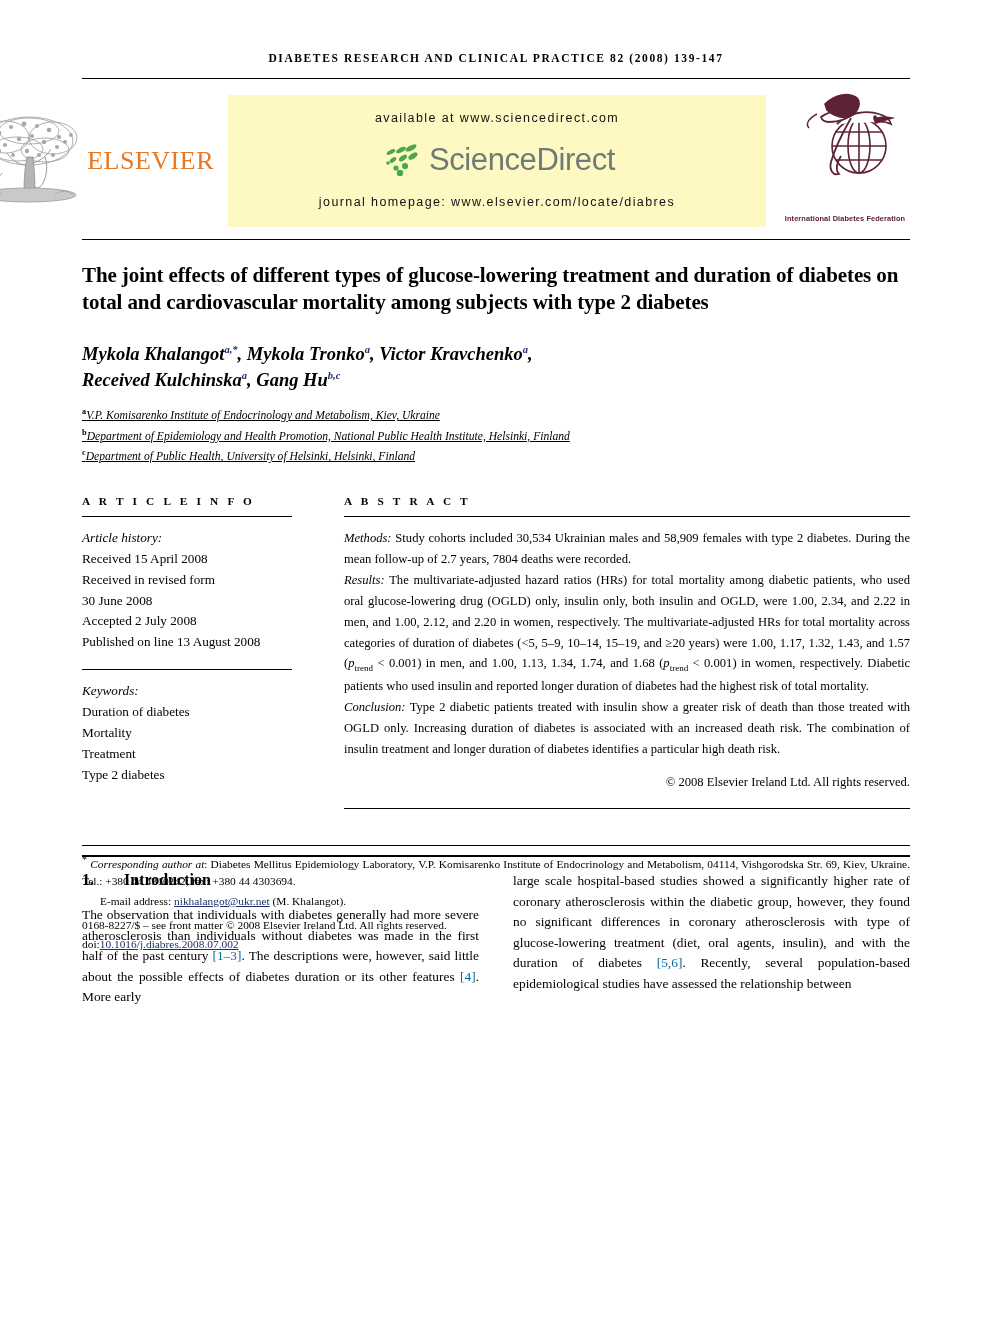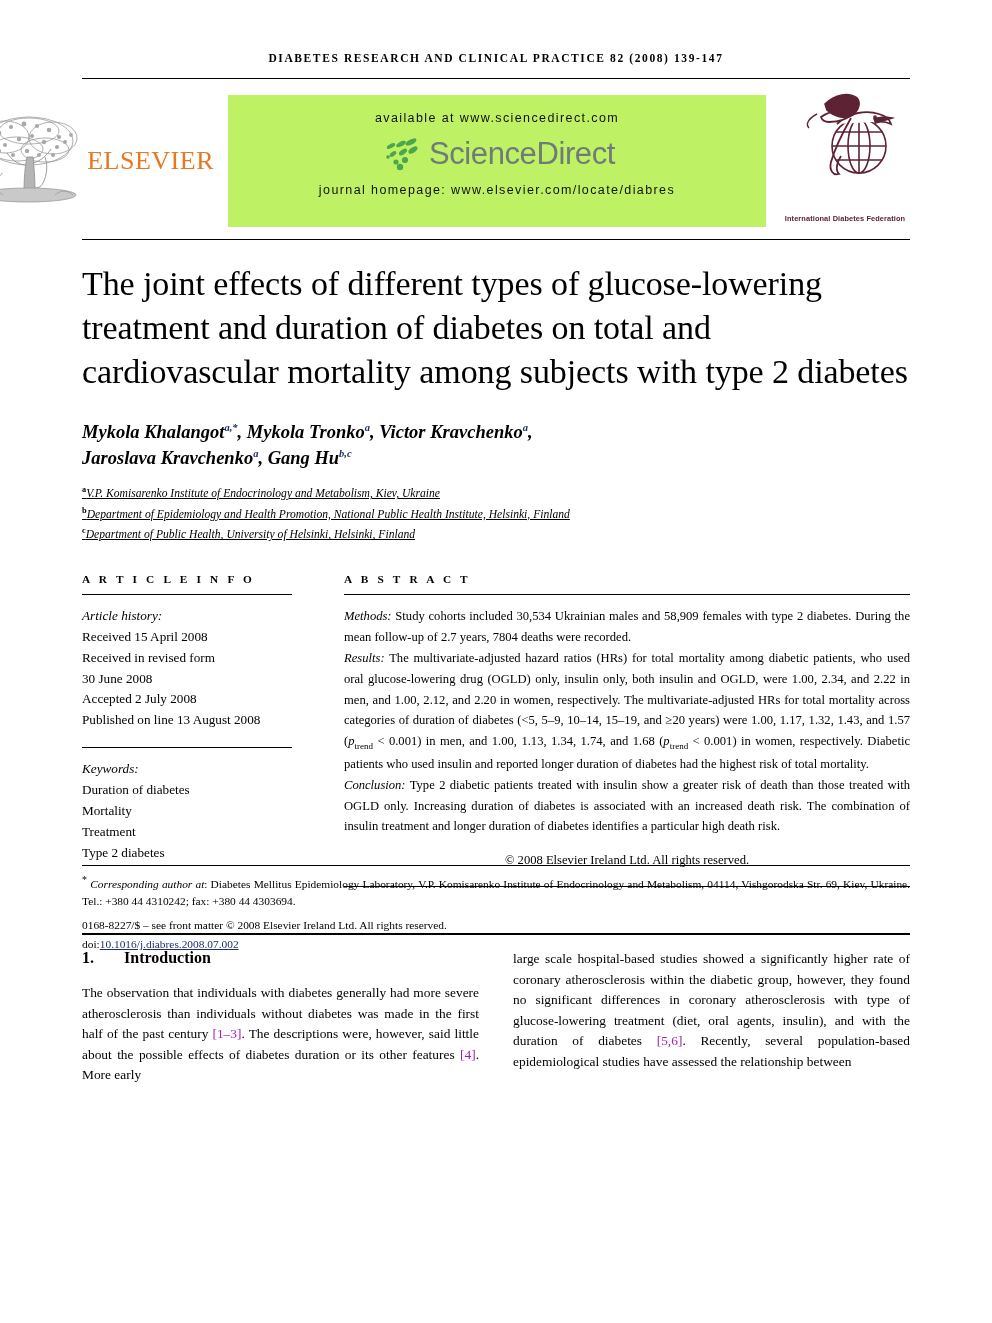--- a/index.html
+++ b/index.html
@@ -49,27 +49,27 @@
   .elsevier-word {
     font-family: "Liberation Serif", serif;
     font-size: 26px;
     letter-spacing: 0.5px;
     color: #E87722;
     line-height: 1;
     margin-top: 2px;
   }
   .sd-box {
     flex: 1 1 auto;
-    background: #bef264;
+    background: #fef9c3;
     margin: 0 14px 0 14px;
     display: flex;
     flex-direction: column;
     align-items: center;
     justify-content: space-between;
-    padding: 16px 0 30px 0;
+    padding: 16px 0 18px 0;
     box-sizing: border-box;
   }
   .sd-avail, .sd-home {
     font-family: "Liberation Sans", sans-serif;
     font-size: 12.5px;
     letter-spacing: 1.4px;
     color: #111;
   }
   .sd-logo { display: flex; align-items: center; gap: 4px; }
   .sd-mark { width: 46px; height: 34px; }
@@ -103,22 +103,22 @@
 
   .rule-banner {
     margin: 12px 82px 0 82px;
     border-top: 1.6px solid #000;
   }
 
   
   .title {
     margin: 22px 82px 0 82px;
     font-family: "Liberation Serif", serif;
-    font-size: 34px;
-    font-weight: normal;
+    font-size: 21px;
+    font-weight: bold;
     line-height: 1.30;
     letter-spacing: -0.1px;
   }
 
   
   .authors {
     margin: 24px 82px 0 82px;
     font-family: "Liberation Serif", serif;
     font-style: italic;
     font-weight: bold;
@@ -167,21 +167,21 @@
     font-family: "Liberation Serif", serif;
     font-size: 12.6px;
     line-height: 1.66;
     margin-top: 11px;
     text-align: justify;
   }
   .abs-body p { margin: 0; }
   .abs-body .lead { font-style: italic; }
   .abs-body sub { font-size: 9px; }
   .copyright {
-    text-align: center;
+    text-align: right;
     margin-top: 16px;
     font-family: "Liberation Serif", serif;
     font-size: 12.6px;
   }
   .rule-abs { border-top: 1px solid #000; margin-top: 18px; }
 
   
   .rule-body {
     margin: 46px 82px 0 82px;
     border-top: 2.2px solid #000;
@@ -201,21 +201,21 @@
     gap: 30px;
   }
   .body-text {
     font-family: "Liberation Serif", serif;
     font-size: 13.4px;
     line-height: 1.53;
     text-align: justify;
     margin-top: 16px;
   }
   .rcol-text { margin-top: 0; }
-  .ref { color: #a21caf; }
+  .ref { color: #0369a1; }
 
   
   .fn-rule { margin: 0 82px 0 82px; border-top: 1px solid #000; }
   .footnotes {
     margin: 6px 82px 0 82px;
     font-family: "Liberation Serif", serif;
     font-size: 11.4px;
     line-height: 1.52;
   }
   .fn-corr { text-align: justify; font-style: normal; }
@@ -332,21 +332,21 @@
       <div class="idf-caption">International Diabetes Federation</div>
     </div>
   </div>
 
   <div class="rule-banner"></div>
 
   <div class="title">The joint effects of different types of glucose-lowering treatment and duration of diabetes on total and cardiovascular mortality among subjects with type 2 diabetes</div>
 
   <div class="authors">
     <span>Mykola Khalangot</span><sup>a,*</sup><span>, Mykola Tronko</span><sup>a</sup><span>, Victor Kravchenko</span><sup>a</sup><span>,</span><br>
-    <span>Jaroslava Kravchenko</span><sup>a</sup><span>, Gang Hu</span><sup>b,c</sup>
+    <span>Received Kulchinska</span><sup>a</sup><span>, Gang Hu</span><sup>b,c</sup>
   </div>
 
   <div class="affils">
     <div><sup>a</sup><span>V.P. Komisarenko Institute of Endocrinology and Metabolism, Kiev, Ukraine</span></div>
     <div><sup>b</sup><span>Department of Epidemiology and Health Promotion, National Public Health Institute, Helsinki, Finland</span></div>
     <div><sup>c</sup><span>Department of Public Health, University of Helsinki, Helsinki, Finland</span></div>
   </div>
 
   <div class="ia">
 
@@ -398,18 +398,22 @@
     </div>
   </div>
 
   <div style="position:absolute; left:0; right:0; bottom:58px;">
     <div class="fn-rule"></div>
     <div class="footnotes">
       <div class="fn-corr">
         <sup class="star">*</sup>
         <span class="it">Corresponding author at</span><span>: Diabetes Mellitus Epidemiology Laboratory, V.P. Komisarenko Institute of Endocrinology and Metabolism, 04114, Vishgorodska Str. 69, Kiev, Ukraine. Tel.: +380 44 4310242; fax: +380 44 4303694.</span>
       </div>
+      <div class="fn-email">
+        <span class="it">E-mail address:</span>
+        <span class="link">nikhalangot@ukr.net</span><span> (M. Khalangot).</span>
+      </div>
       <div class="fn-issn">0168-8227/$ – see front matter © 2008 Elsevier Ireland Ltd. All rights reserved.</div>
       <div class="fn-doi"><span>doi:</span><span class="link">10.1016/j.diabres.2008.07.002</span></div>
     </div>
   </div>
 
 </div>
 
 </body></html>

